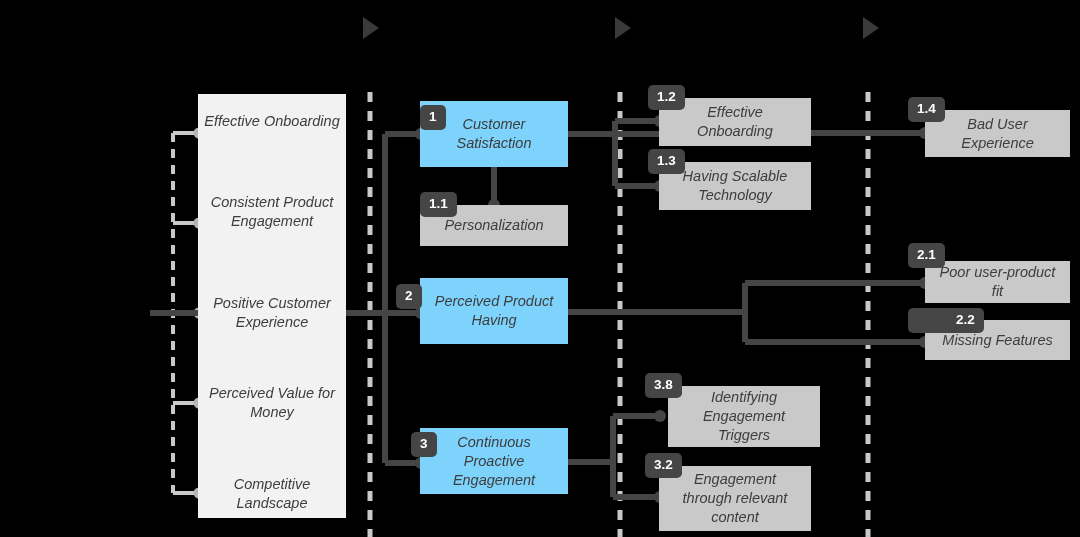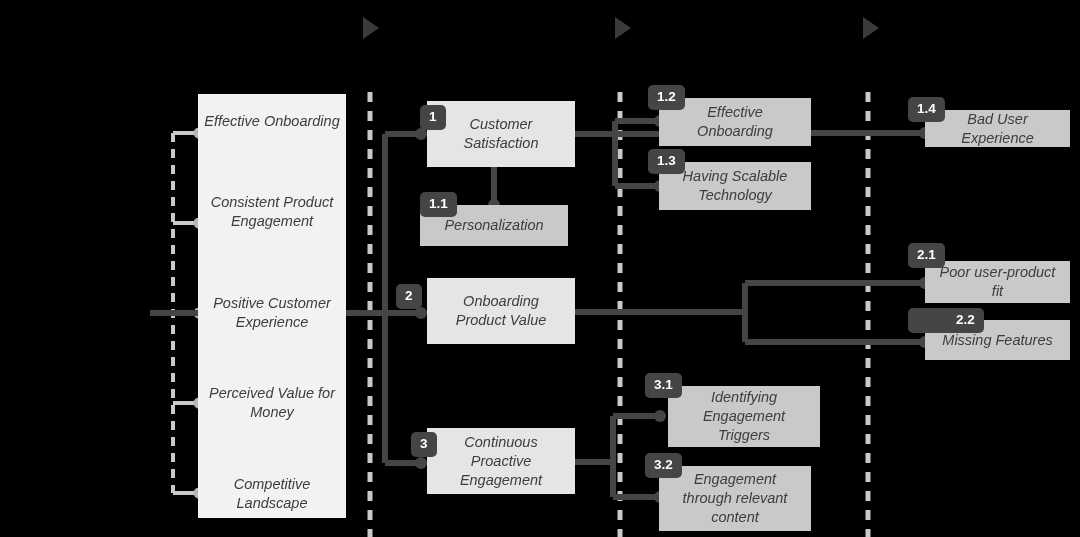--- a/index.html
+++ b/index.html
@@ -10,21 +10,21 @@
   svg.layer{position:absolute;left:0;top:0;width:1080px;height:537px;pointer-events:none;}
 
   .panel{position:absolute;background:#f2f2f2;}
   .panel-item{position:absolute;width:100%;text-align:center;
               font-style:italic;font-size:14.5px;line-height:19px;color:#3d3d3d;}
 
   .node{position:absolute;box-sizing:border-box;display:flex;
         align-items:center;justify-content:center;text-align:center;}
   .node .lbl{font-style:italic;font-size:14.5px;line-height:19px;color:#3d3d3d;
              padding:0 10px;}
-  .node.white{background:#e5e5e5;margin-left:7px;}
+  .node.white{background:#7dd3fc;}
   .node.gray{background:#c9c9c9;}
 
   .tag{position:absolute;background:#454545;color:#fff;border-radius:5px;
        font-size:13.5px;font-weight:bold;line-height:1;
        padding:5px 9px 6px 9px;white-space:nowrap;z-index:5;}
 
   .arrow{position:absolute;width:0;height:0;border-style:solid;
          border-width:11px 0 11px 16px;border-color:transparent transparent transparent #3a3a3a;}
 </style>
 </head>
@@ -138,27 +138,27 @@
   <div class="node gray" style="left:659px;top:98px;width:152px;height:48px;">
     <span class="lbl">Effective Onboarding</span>
   </div>
   <div class="tag" style="left:648px;top:85px;">1.2</div>
 
   <div class="node gray" style="left:659px;top:162px;width:152px;height:48px;">
     <span class="lbl">Having Scalable Technology</span>
   </div>
   <div class="tag" style="left:648px;top:149px;">1.3</div>
 
-  <div class="node gray" style="left:925px;top:110px;width:145px;height:37px;">
+  <div class="node gray" style="left:925px;top:110px;width:145px;height:47px;">
     <span class="lbl">Bad User Experience</span>
   </div>
   <div class="tag" style="left:908px;top:97px;">1.4</div>
 
   <div class="node white" style="left:420px;top:278px;width:148px;height:66px;">
-    <span class="lbl">Onboarding Product Value</span>
+    <span class="lbl">Perceived Product Having</span>
   </div>
   <div class="tag" style="left:396px;top:284px;">2</div>
 
   <div class="node gray" style="left:925px;top:261px;width:145px;height:42px;">
     <span class="lbl">Poor user-product fit</span>
   </div>
   <div class="tag" style="left:908px;top:243px;">2.1</div>
 
   <div class="node gray" style="left:925px;top:320px;width:145px;height:40px;">
     <span class="lbl">Missing Features</span>
@@ -166,20 +166,20 @@
   <div class="tag" style="left:908px;top:308px;padding-left:48px;">2.2</div>
 
   <div class="node white" style="left:420px;top:428px;width:148px;height:66px;">
     <span class="lbl">Continuous Proactive Engagement</span>
   </div>
   <div class="tag" style="left:411px;top:432px;">3</div>
 
   <div class="node gray" style="left:659px;top:386px;width:152px;height:61px;margin-left:9px;">
     <span class="lbl">Identifying Engagement Triggers</span>
   </div>
-  <div class="tag" style="left:645px;top:373px;">3.1</div>
+  <div class="tag" style="left:645px;top:373px;">3.8</div>
 
   <div class="node gray" style="left:659px;top:466px;width:152px;height:65px;">
     <span class="lbl">Engagement through relevant content</span>
   </div>
   <div class="tag" style="left:645px;top:453px;">3.2</div>
 
 </div>
 
 </body></html>

